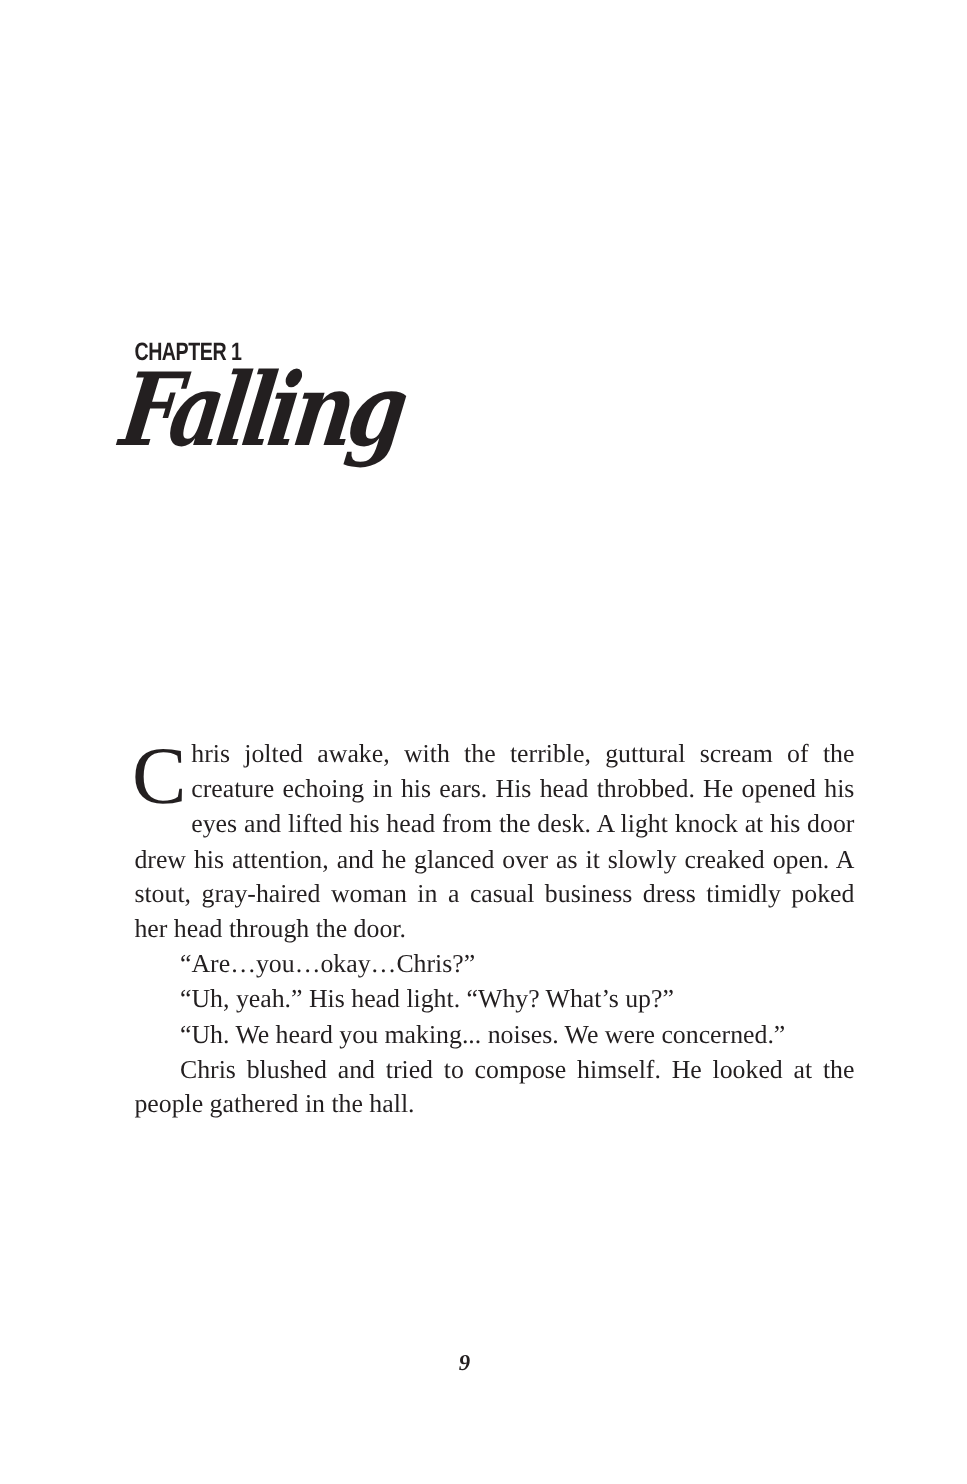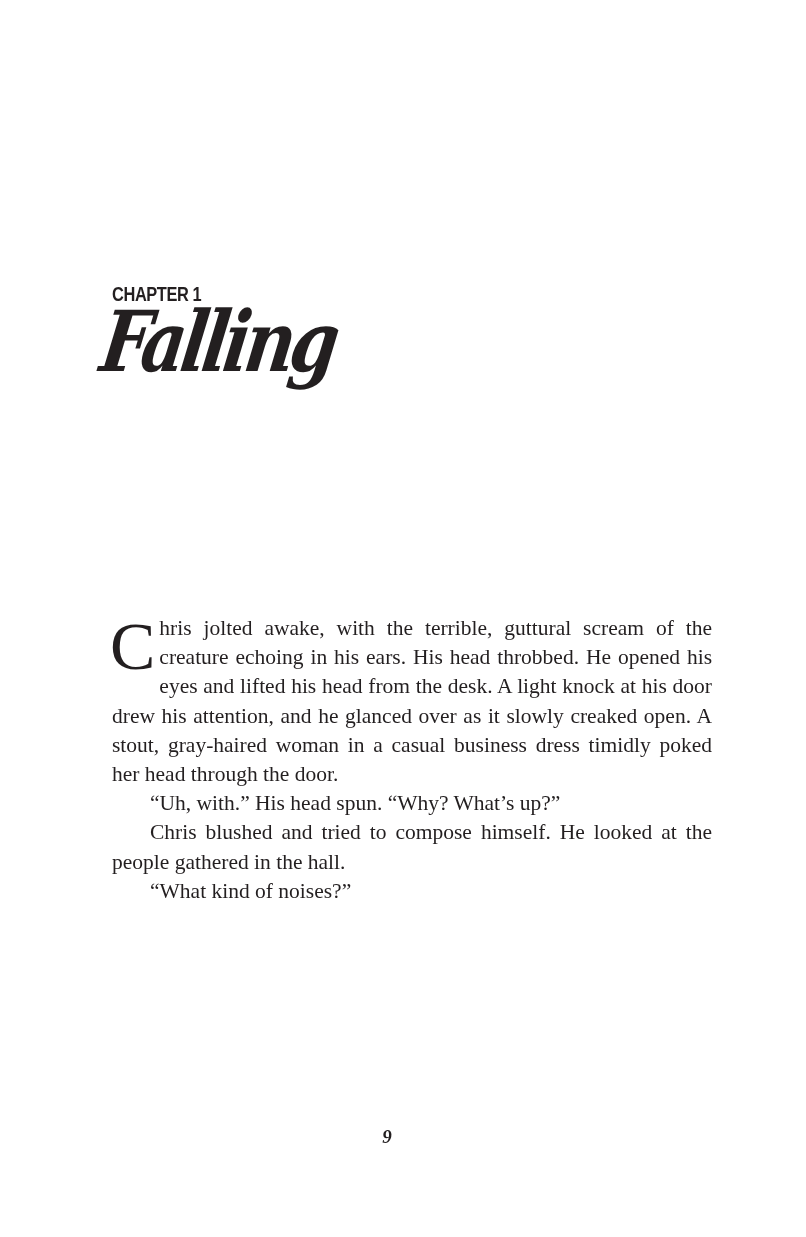--- a/index.html
+++ b/index.html
@@ -37,19 +37,20 @@
   </style>
 </head>
 <body>
 
 <div class="page">
   <div class="chapter-label">CHAPTER 1</div>
   <div class="chapter-title">Falling</div>
 
   <div class="body-text">
     <p class="last-line-left"><span class="dropcap">C</span><span>hris jolted awake, with the terrible, guttural scream of the creature echoing in his ears. His head throbbed. He opened his eyes and lifted his head from the desk. A light knock at his door drew his attention, and he glanced over as it slowly creaked open. A stout, gray-haired woman in a casual business dress timidly poked her head through the door.</span></p>
-    <p class="indent last-line-left">“Uh, with.” His head spun. “Why? What’s up?”</p>
+    <p class="indent last-line-left">“Are…you…okay…Chris?”</p>
+    <p class="indent last-line-left">“Uh, yeah.” His head light. “Why? What’s up?”</p>
+    <p class="indent last-line-left">“Uh. We heard you making... noises. We were concerned.”</p>
     <p class="indent last-line-left">Chris blushed and tried to compose himself. He looked at the people gathered in the hall.</p>
-    <p class="indent last-line-left">“What kind of noises?”</p>
   </div>
 
   <div class="page-number">9</div>
 </div>
 
 </body></html>

